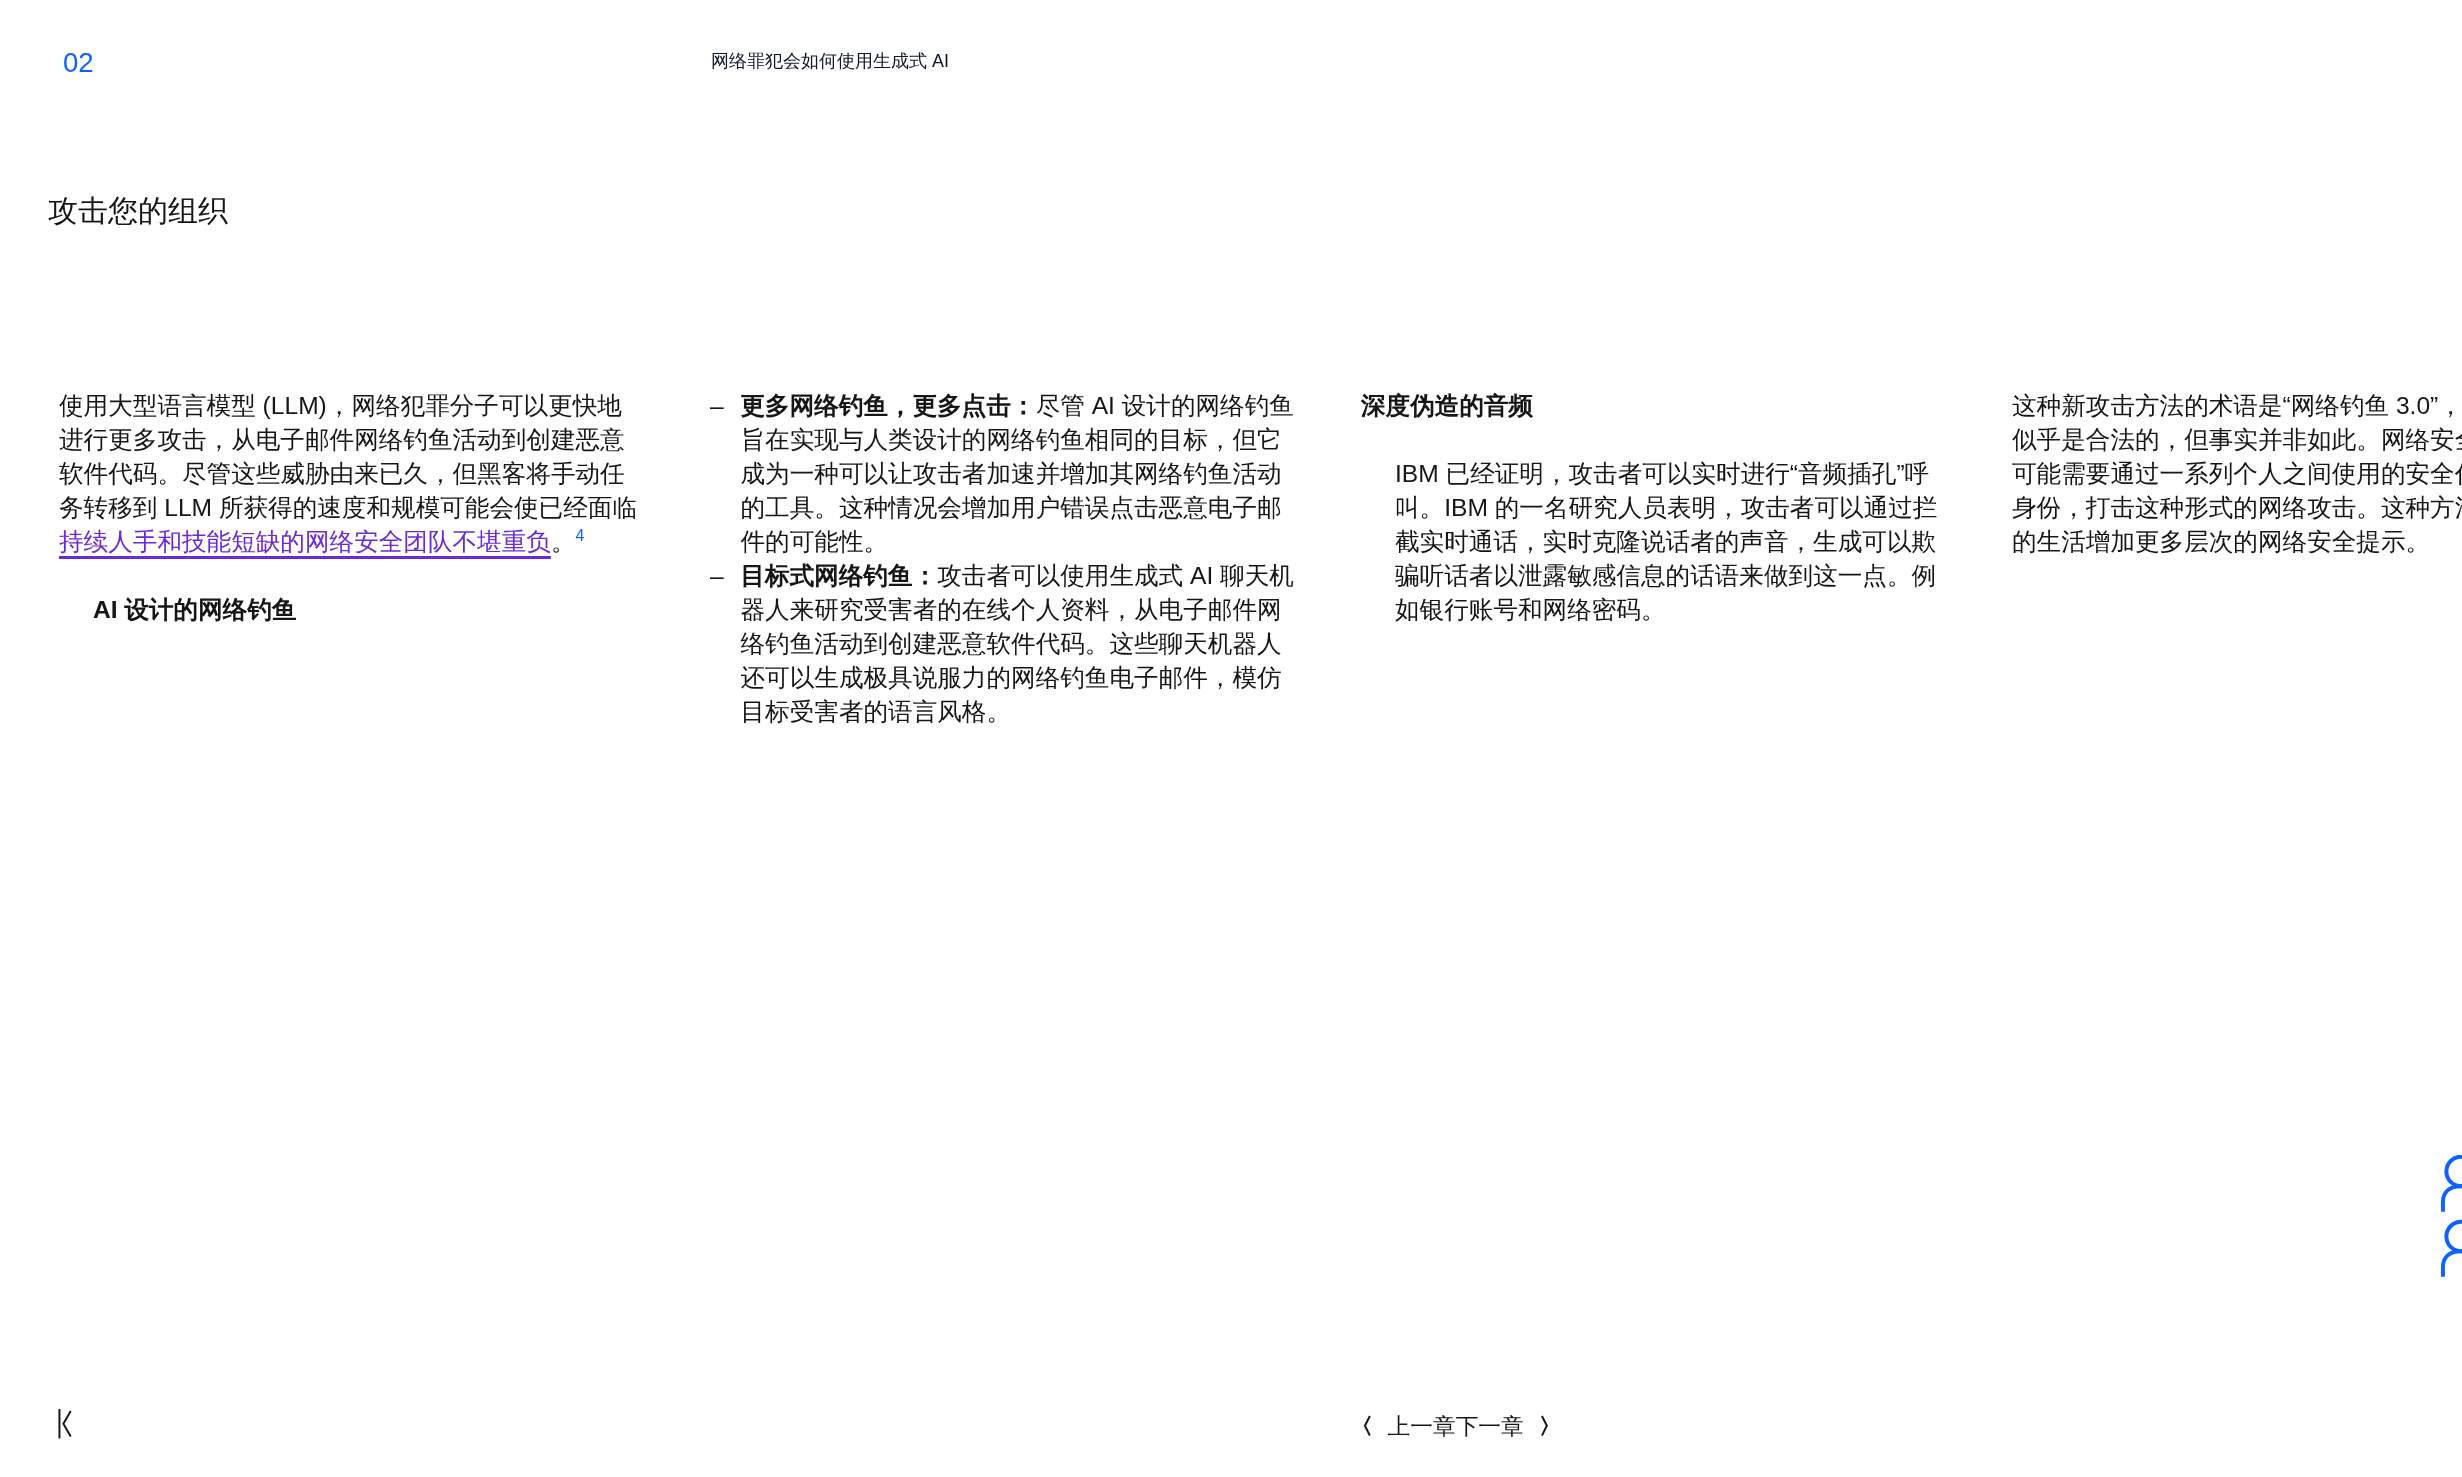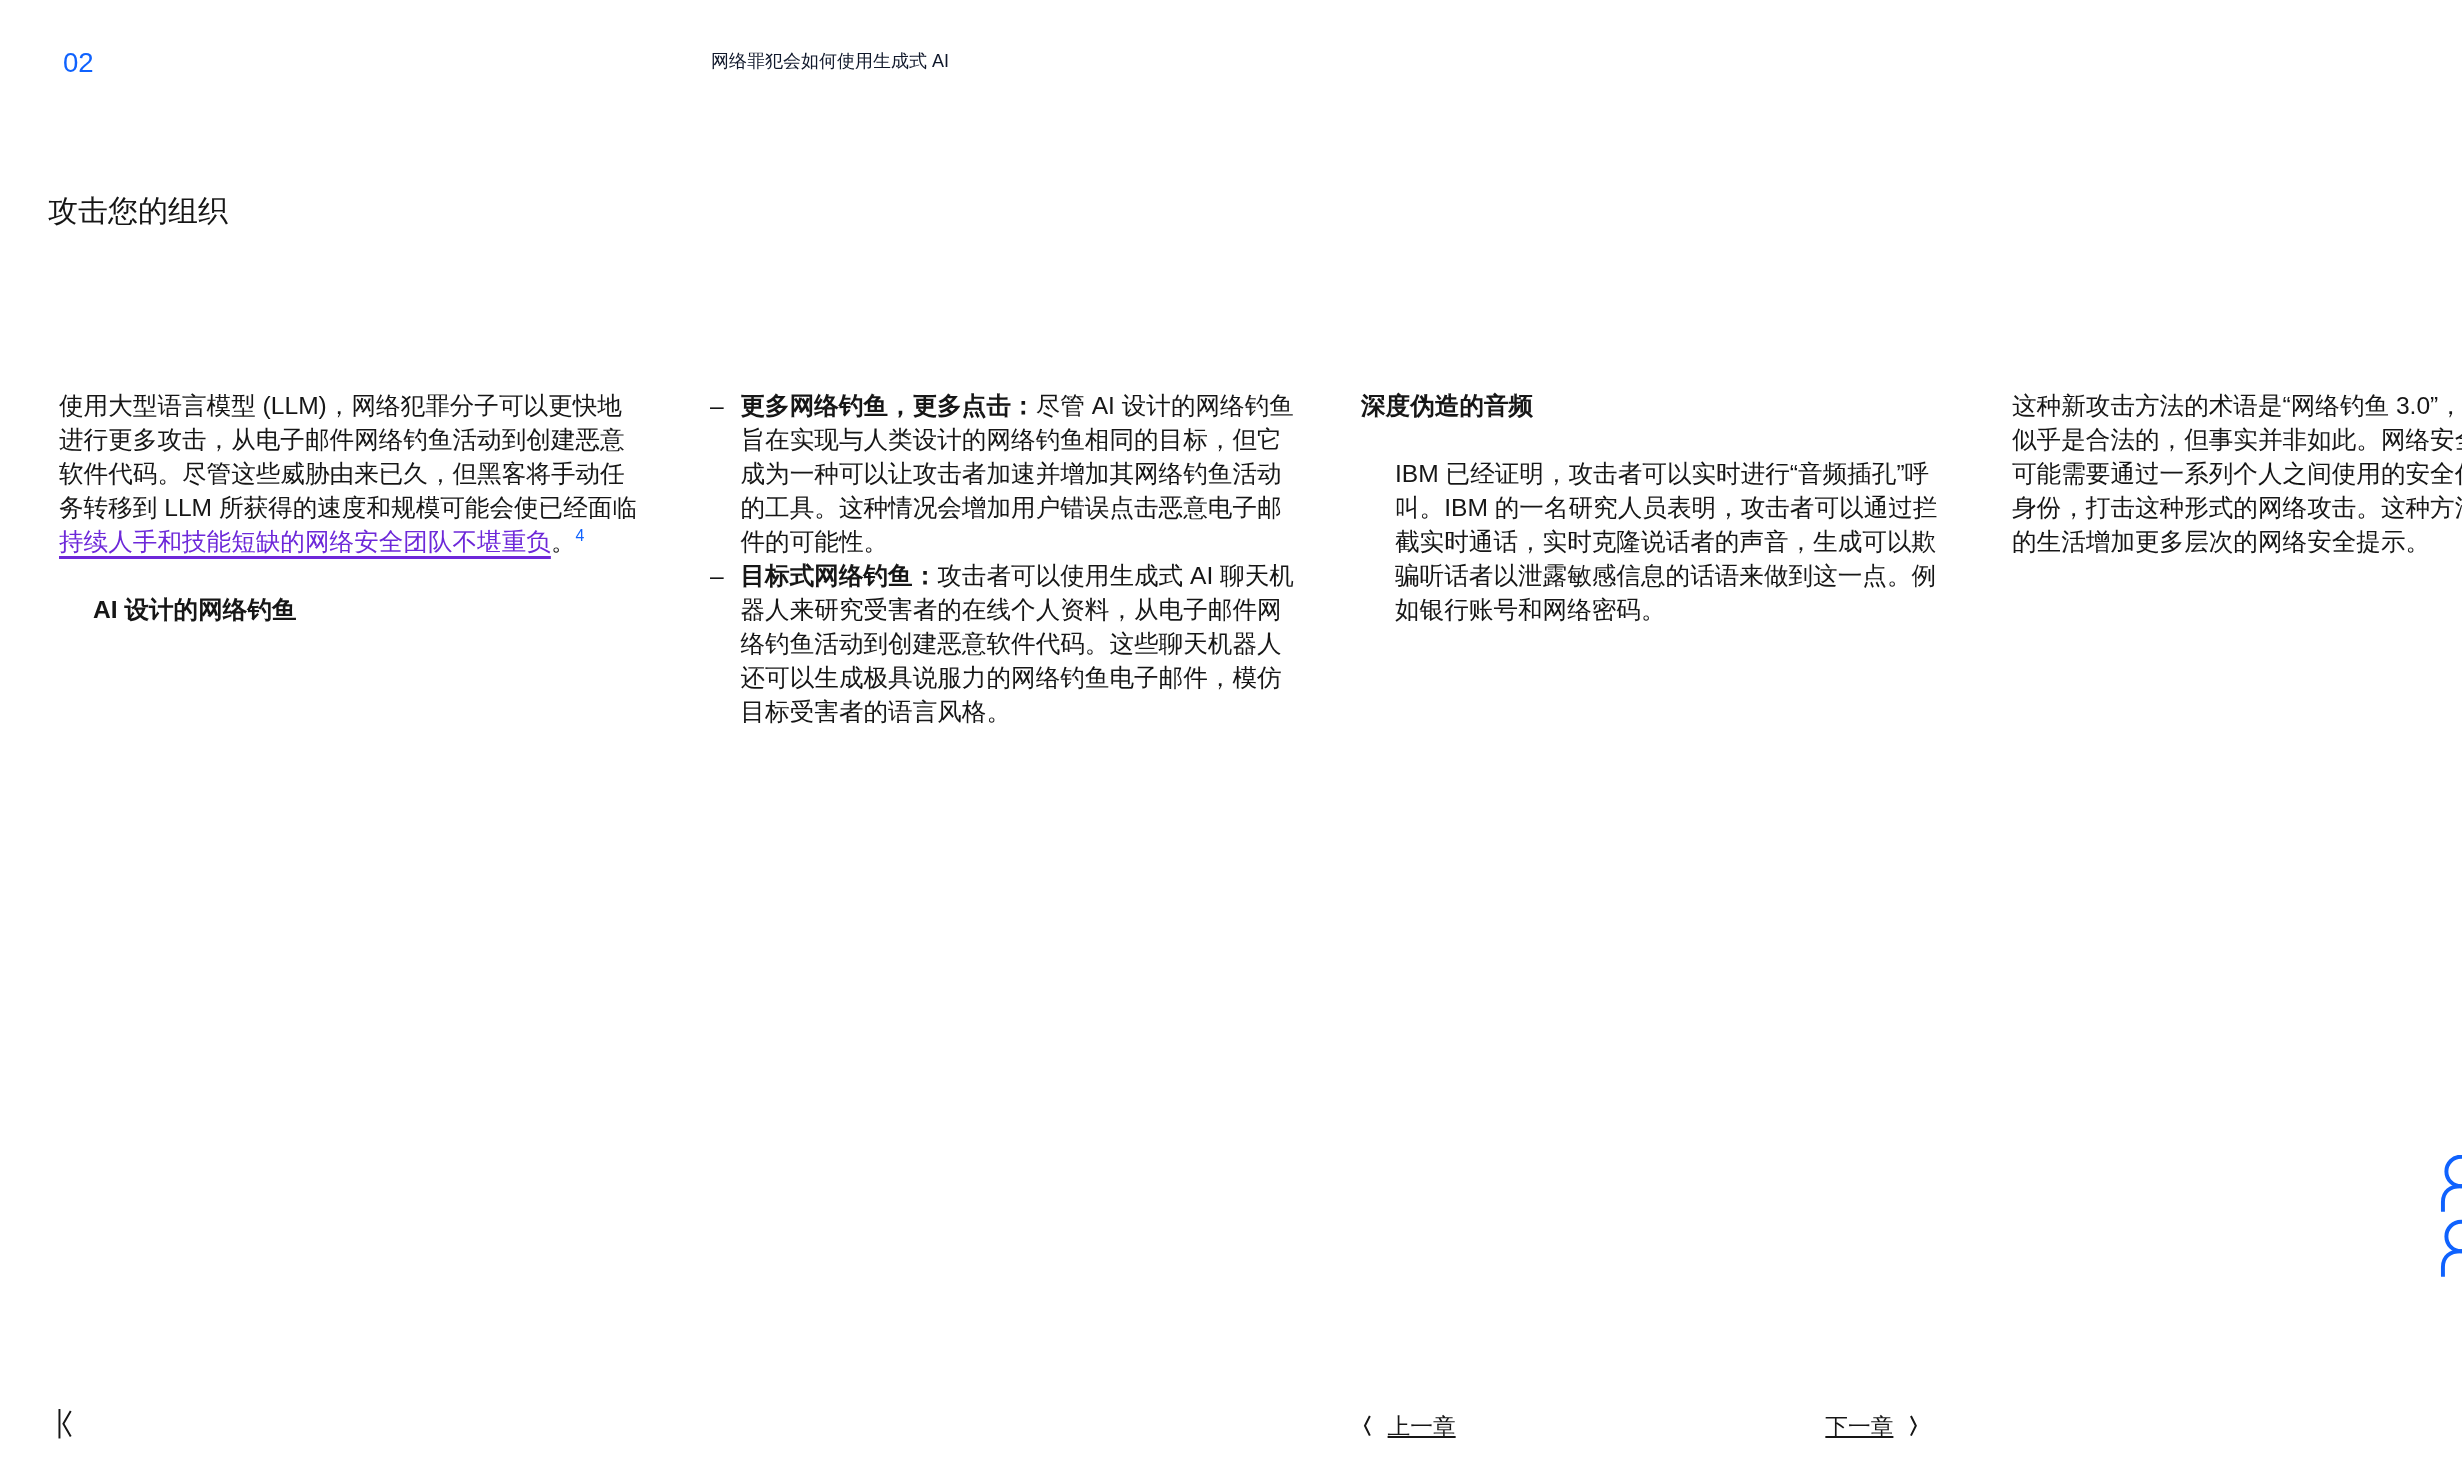--- a/index.html
+++ b/index.html
@@ -37,21 +37,21 @@
 
   
   .footer { position: absolute; left: 0; top: 1404px; width: 2626px; height: 44px; font-size: 22.7px; }
   .footer button {
     background: none; border: none; padding: 0; margin: 0;
     font: inherit; color: inherit; cursor: pointer;
     display: flex; align-items: center; gap: 14.8px;
   }
   .skip    { position: absolute; left: 57px; top: 3.9px; }
   .chapnav { position: absolute; left: 1362px; top: 0; width: 557px; height: 44px;
-             display: flex; justify-content: space-between; align-items: center; text-decoration: underline; }
+             display: flex; align-items: center; }
   .icon-svg { display: block; }
 </style>
 </head>
 <body>
 
 <div class="page">
 
   <span class="sec-num">02</span>
   <span class="hdr-title">网络罪犯会如何使用生成式 AI</span>
   <h1 class="sec-title">攻击您的组织</h1>

